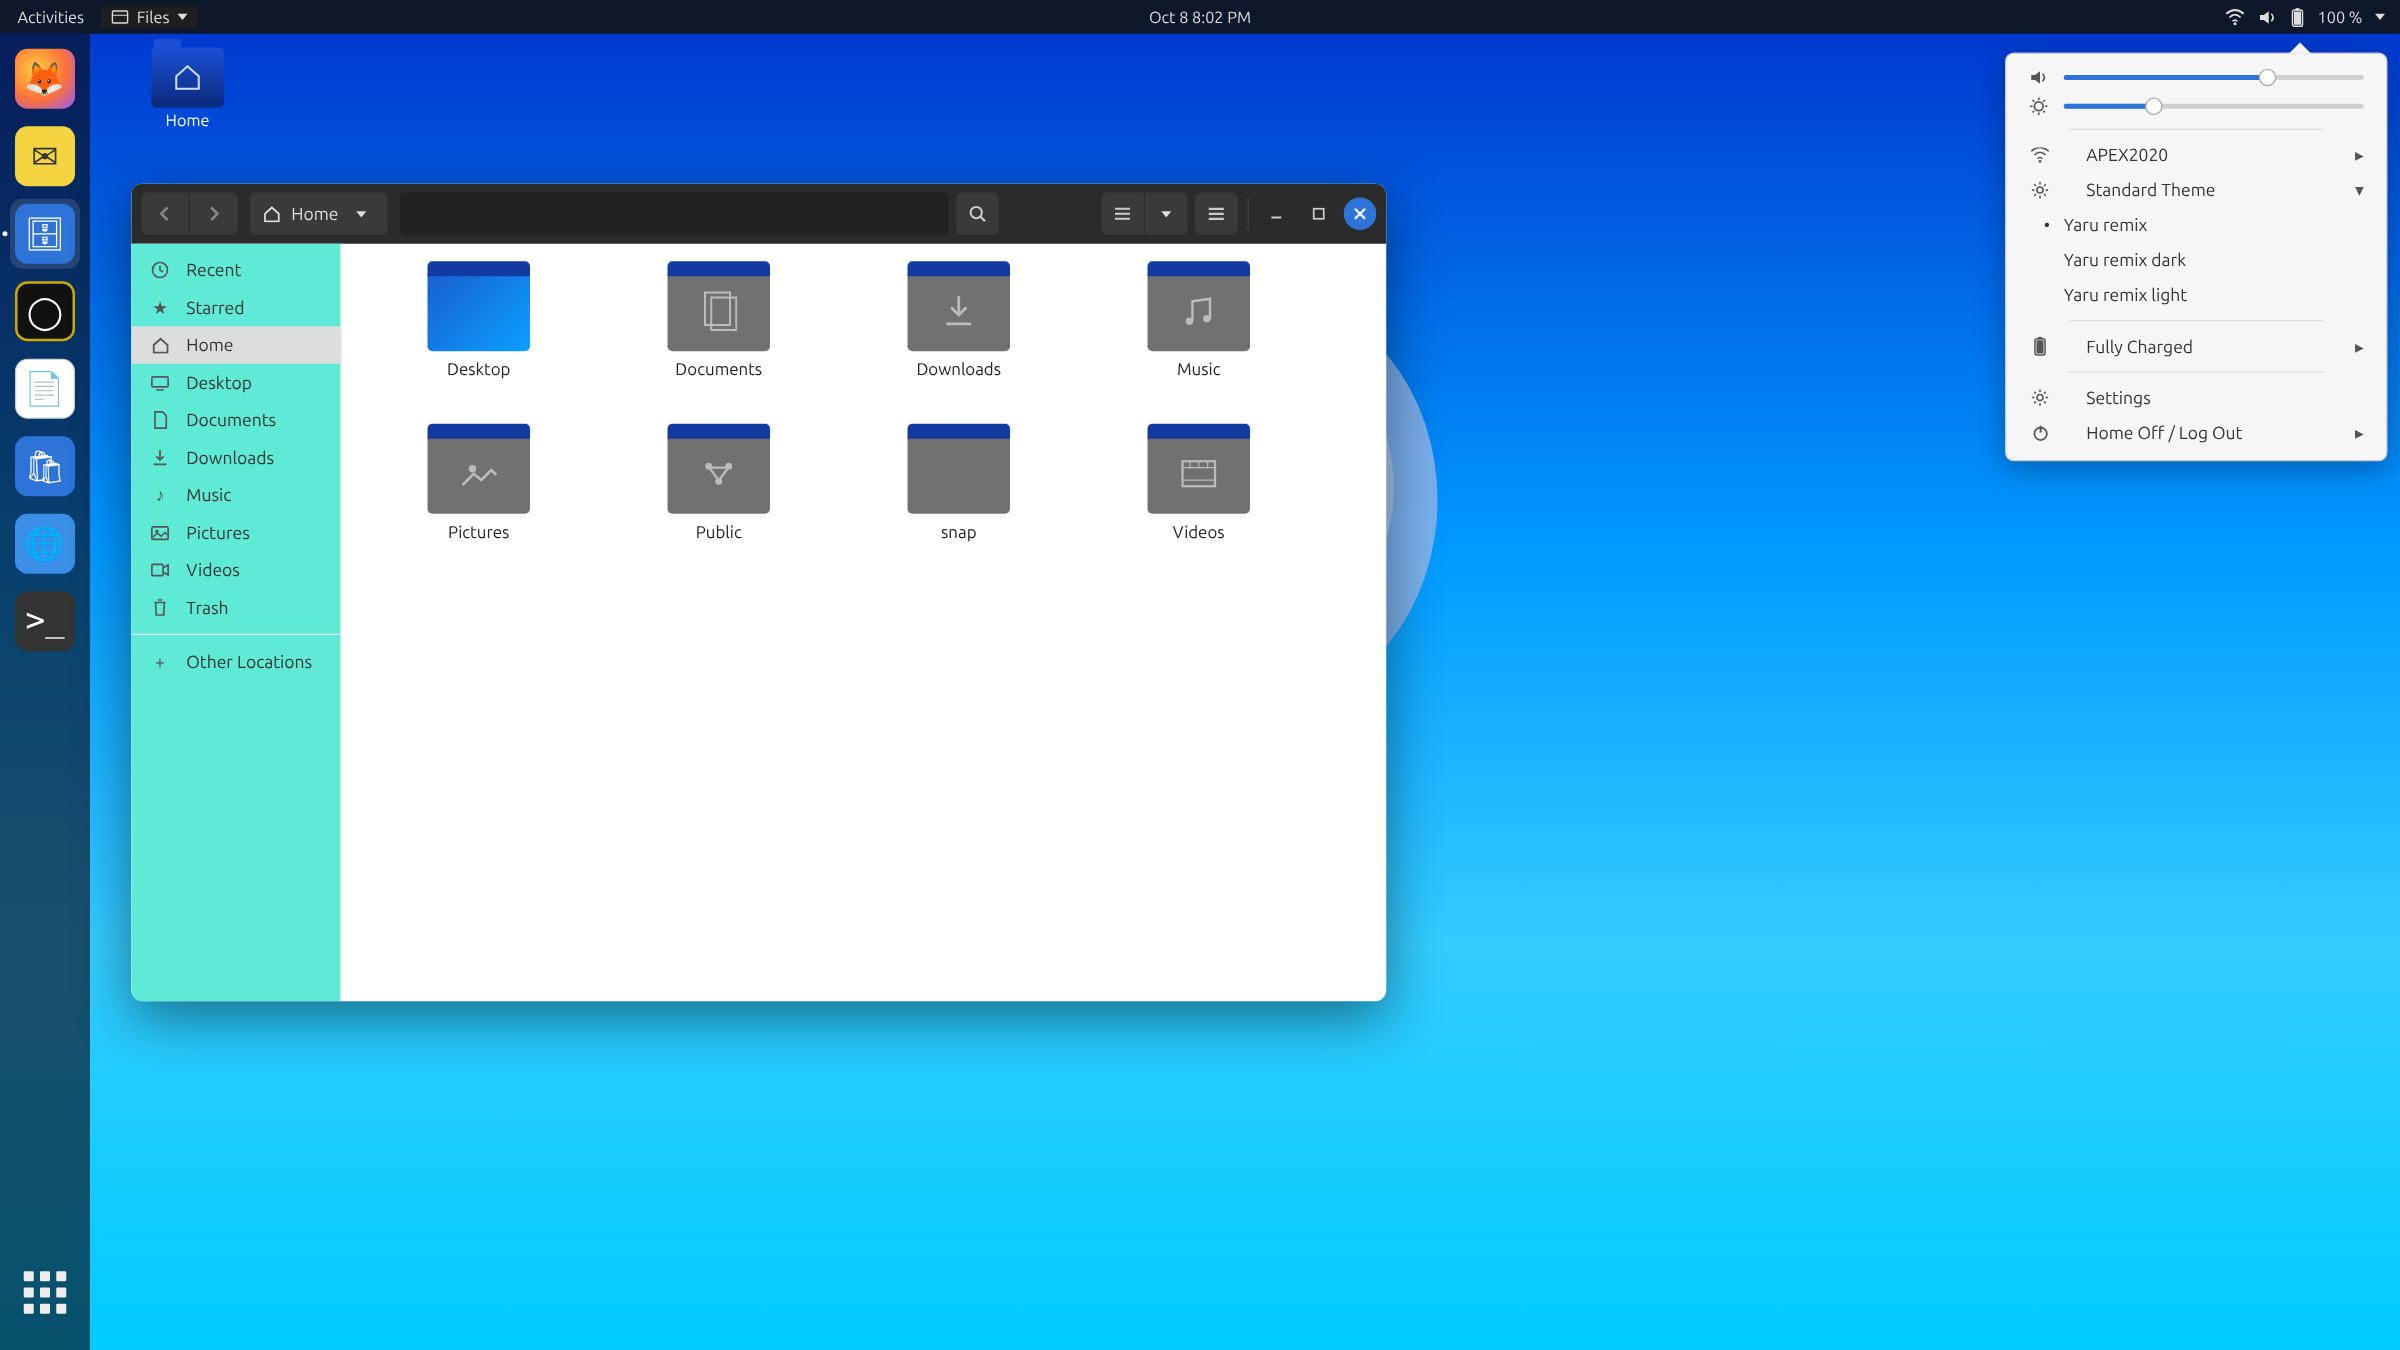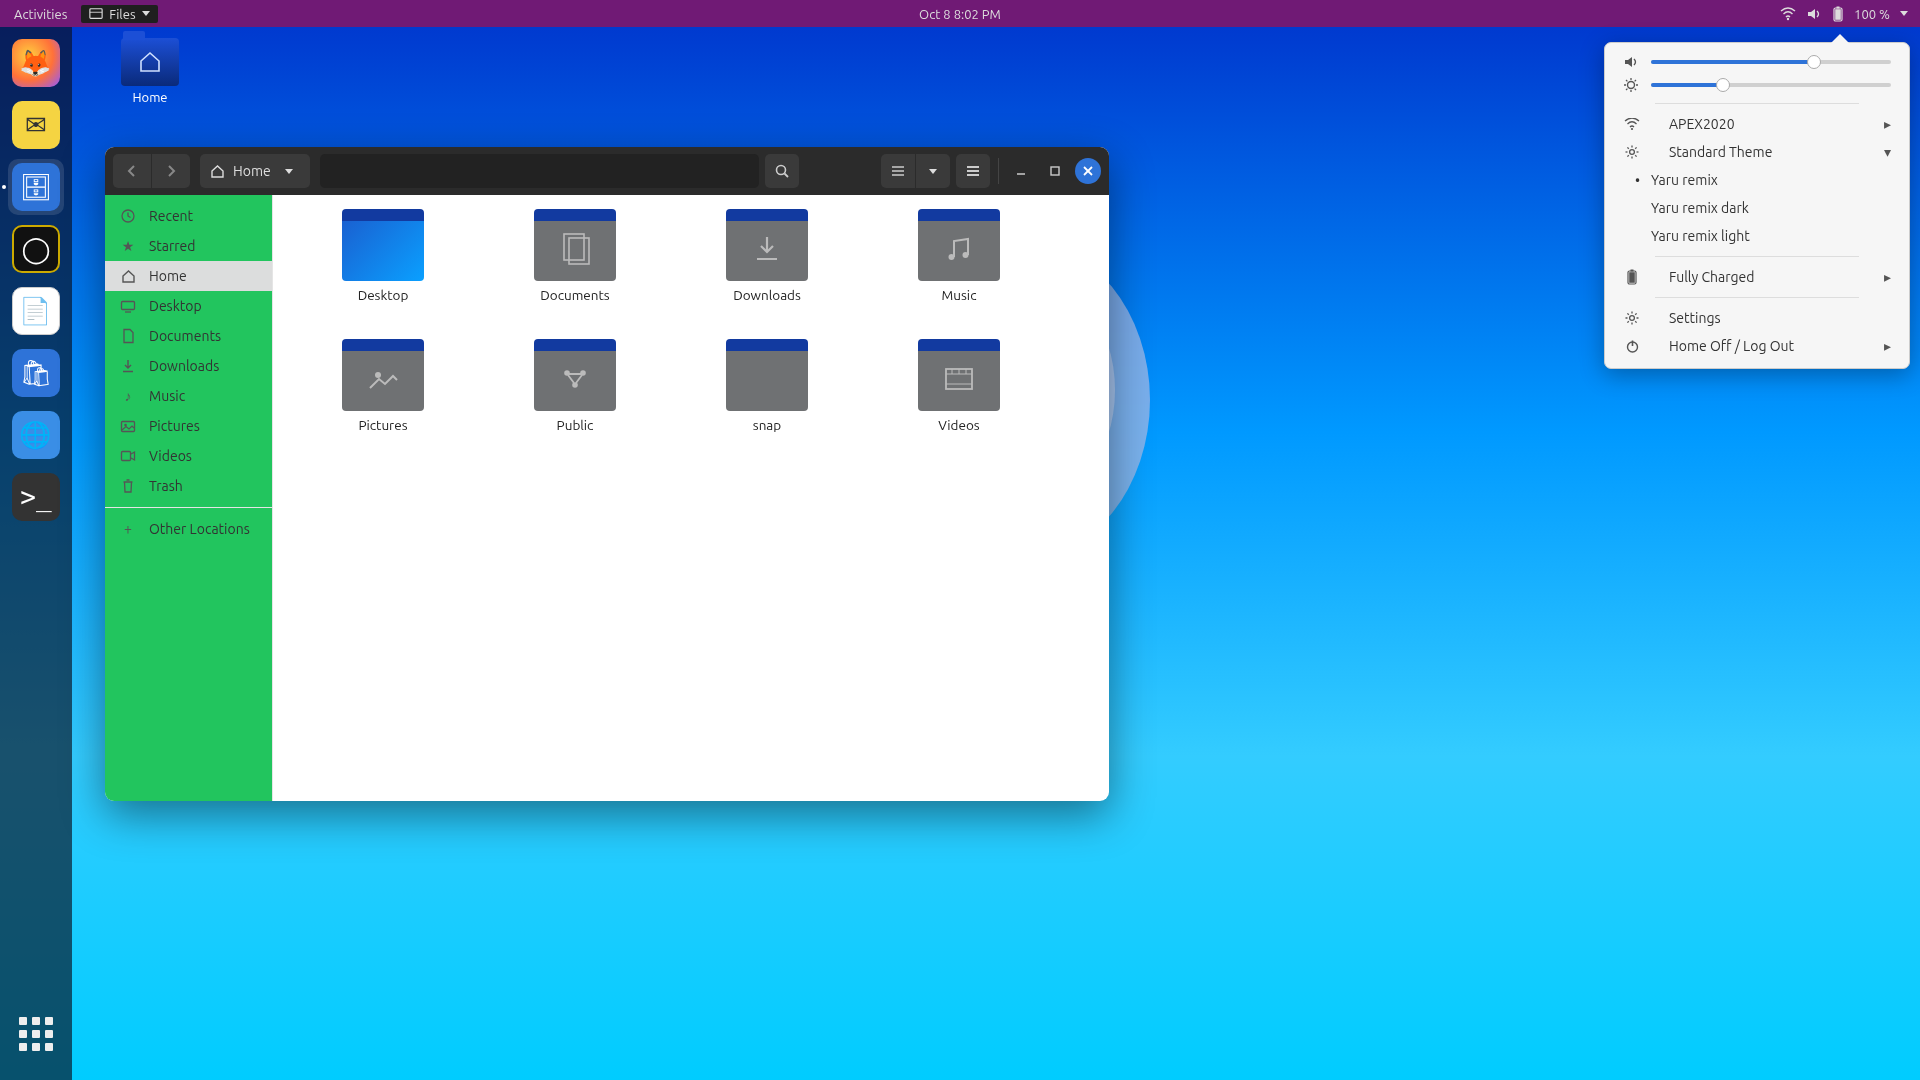--- a/index.html
+++ b/index.html
@@ -1,19 +1,19 @@
 <!DOCTYPE html>
 <html><head>
 <meta charset="utf-8">
 <style>
 * { margin: 0; padding: 0; box-sizing: border-box; font-family: Ubuntu, "Segoe UI", sans-serif; }
 body { width: 1920px; height: 1080px; overflow: hidden; background: linear-gradient(180deg, #0033cc 0%, #0099ff 40%, #33ccff 70%, #00ccff 100%); position: relative; }
 
 
-.topbar { position: absolute; top: 0; left: 0; right: 0; height: 27px; background: #701a75; color: #ddd; display: flex; align-items: center; font-size: 13px; z-index: 5; }
+.topbar { position: absolute; top: 0; left: 0; right: 0; height: 27px; background: #0f172a; color: #ddd; display: flex; align-items: center; font-size: 13px; z-index: 5; }
 .topbar .left { display: flex; align-items: center; gap: 14px; padding-left: 14px; }
 .topbar .center { position: absolute; left: 50%; transform: translateX(-50%); }
 .topbar .right { margin-left: auto; display: flex; align-items: center; gap: 10px; padding-right: 12px; }
 .topbar-item { display: flex; align-items: center; gap: 6px; cursor: pointer; }
 .files-btn { background: #1f1f1f; padding: 2px 8px; border-radius: 2px; display: flex; align-items: center; gap: 6px;}
 .tri-down { width:0;height:0;border-left:4px solid transparent;border-right:4px solid transparent;border-top:5px solid #ddd; display:inline-block;}
 
 
 .dock { position: absolute; left: 0; top: 27px; bottom: 0; width: 72px; background: rgba(10,15,30,0.65); display: flex; flex-direction: column; align-items: center; padding-top: 8px; gap: 6px; z-index: 3; }
 .dock-item { width: 56px; height: 56px; border-radius: 10px; display: flex; align-items: center; justify-content: center; cursor: pointer; position:relative;}
@@ -39,21 +39,21 @@
 .path-spacer{flex:1; height:34px; background:#222; border-radius:5px; margin-left:4px;}
 .hsep { width: 1px; height: 26px; background: #444; margin: 0 2px; }
 .close-x { background: #2e73d8; color: #fff; border-radius: 50%; width:26px;height:26px;}
 .linked{display:flex;}
 .linked .hbtn{border-radius:0;}
 .linked .hbtn:first-child{border-radius:5px 0 0 5px;}
 .linked .hbtn:last-child{border-radius:0 5px 5px 0;}
 .linked .hbtn + .hbtn{margin-left:1px;}
 
 .fm-body { flex: 1; display: flex; }
-.sidebar { width: 168px; background: #22c55e; border-right: 1px solid #e5e5e5; padding: 6px 0; font-size: 14px; color: #333; text-align: center; }
+.sidebar { width: 168px; background: #5eead4; border-right: 1px solid #e5e5e5; padding: 6px 0; font-size: 14px; color: #333; text-align: center; }
 .side-item { display: flex; align-items: center; gap: 12px; padding: 7px 14px; cursor: pointer; }
 .side-item.active { background: #dcdddd; }
 .side-sep { border-top: 1px solid #e5e5e5; margin: 6px 0; }
 .side-icon { width: 18px; display:flex; justify-content:center; color:#555;}
 
 .files-area { flex: 1; padding: 18px 20px; display: grid; grid-template-columns: repeat(4, 180px); grid-auto-rows: 128px; gap: 2px 12px; align-content: start; justify-content: start;}
 .file-item { display: flex; flex-direction: column; align-items: center; gap: 6px; padding-top: 4px; cursor: pointer; font-size: 13.5px; color: #222;}
 .folder-ic { width: 82px; height: 64px; border-radius: 4px; position: relative; background: #6f7173; }
 .folder-ic::before{content:"";position:absolute;top:-8px;left:0;width:100%;height:12px;background:#123aa0;border-radius:4px 4px 0 0;}
 .folder-ic.desktop-f{background:linear-gradient(135deg,#1a5fd0,#0aa0ff);}

